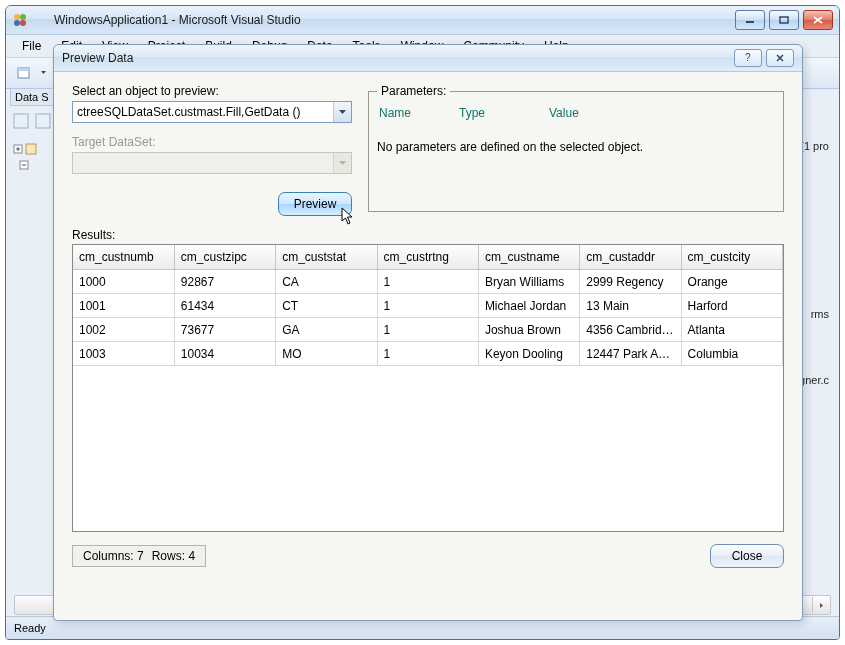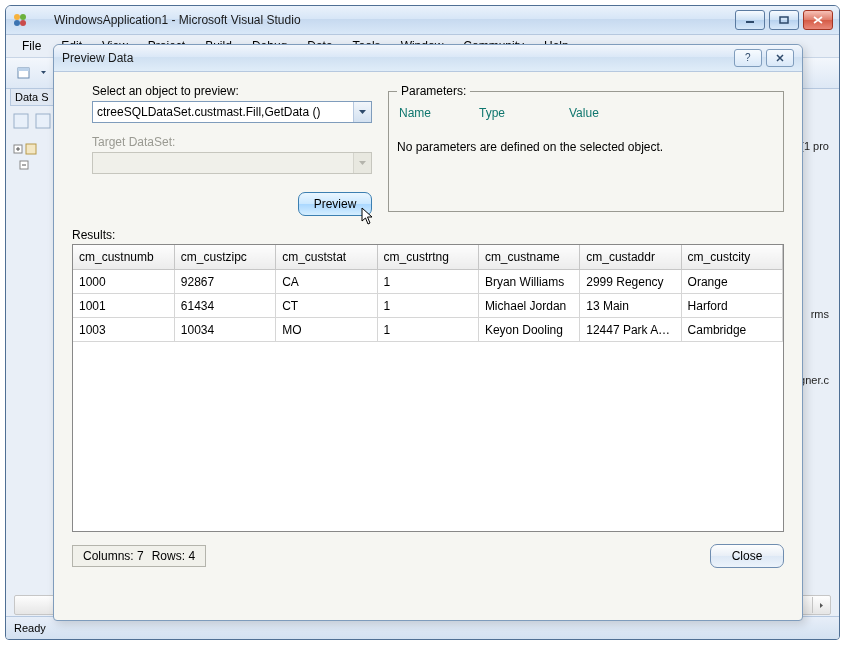--- a/index.html
+++ b/index.html
@@ -91,21 +91,21 @@
     border-bottom:1px solid #b6c8df;
   }
   .dlg-titlebar .t { flex:1; color:#1a1a1a; }
   .dlg-sys { display:flex; gap:4px; }
   .dlg-sys .b {
     width:26px;height:16px;border:1px solid #7f9cbc;border-radius:3px;
     background: linear-gradient(#f7fbff,#d9e8f8);
     display:flex;align-items:center;justify-content:center;
   }
   .dlg-content { flex:1; position:relative; padding: 12px 18px 14px 18px; box-sizing:border-box; }
-  .top-row { display:flex; gap:16px;margin-left:20px; }
+  .top-row { display:flex; gap:16px; }
   .left-col { width: 280px; }
   .right-col { flex:1; }
 
   .field-label { display:block; margin-bottom:3px; }
   .field-label.disabled { color:#9a9a92; }
 
   .combo {
     display:flex; height:20px; border:1px solid #7f9cbc; background:#fff;
   }
   .combo input {
@@ -385,27 +385,36 @@
             <tr>
               <td>1001</td>
               <td>61434</td>
               <td>CT</td>
               <td>1</td>
               <td>Michael Jordan</td>
               <td>13 Main</td>
               <td>Harford</td>
             </tr>
             <tr>
+              <td>1002</td>
+              <td>73677</td>
+              <td>GA</td>
+              <td>1</td>
+              <td>Joshua Brown</td>
+              <td>4356 Cambridge</td>
+              <td>Atlanta</td>
+            </tr>
+            <tr>
               <td>1003</td>
               <td>10034</td>
               <td>MO</td>
               <td>1</td>
               <td>Keyon Dooling</td>
               <td>12447 Park Ave...</td>
-              <td>Cambridge</td>
+              <td>Columbia</td>
             </tr>
           </tbody>
       </table>
     </div>
 
     <div class="dlg-footer">
       <div class="summary">
         <span>Columns: 7</span>
         <span>Rows: 4</span>
       </div>

